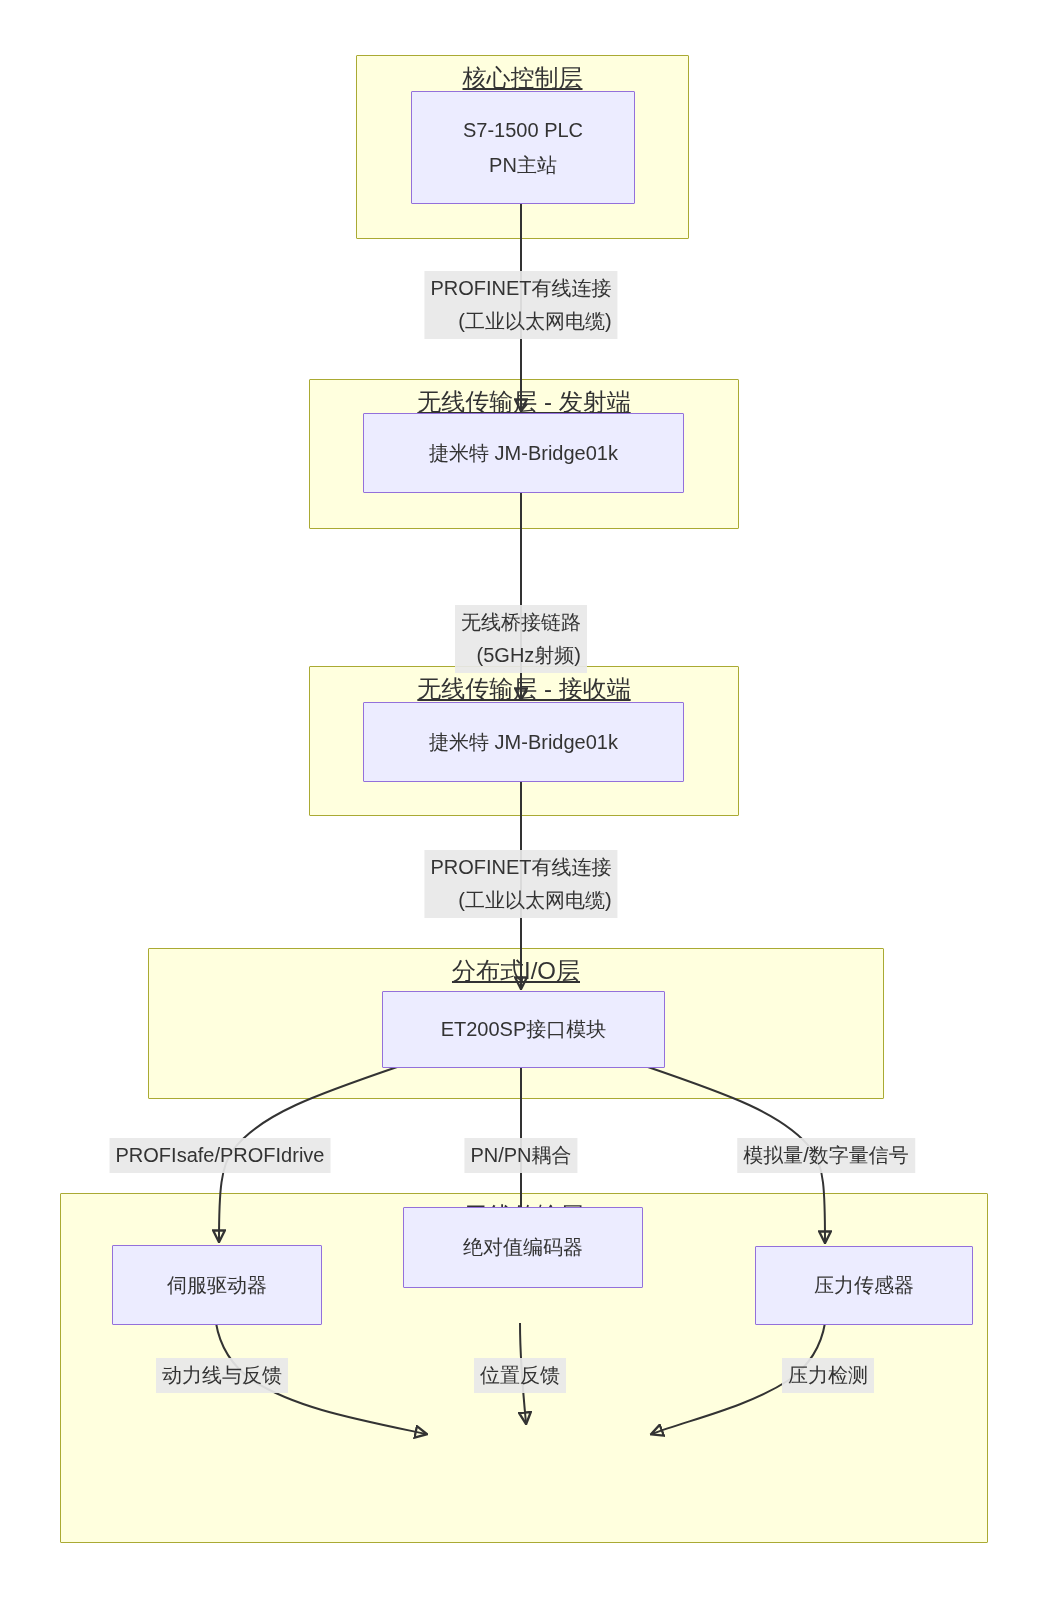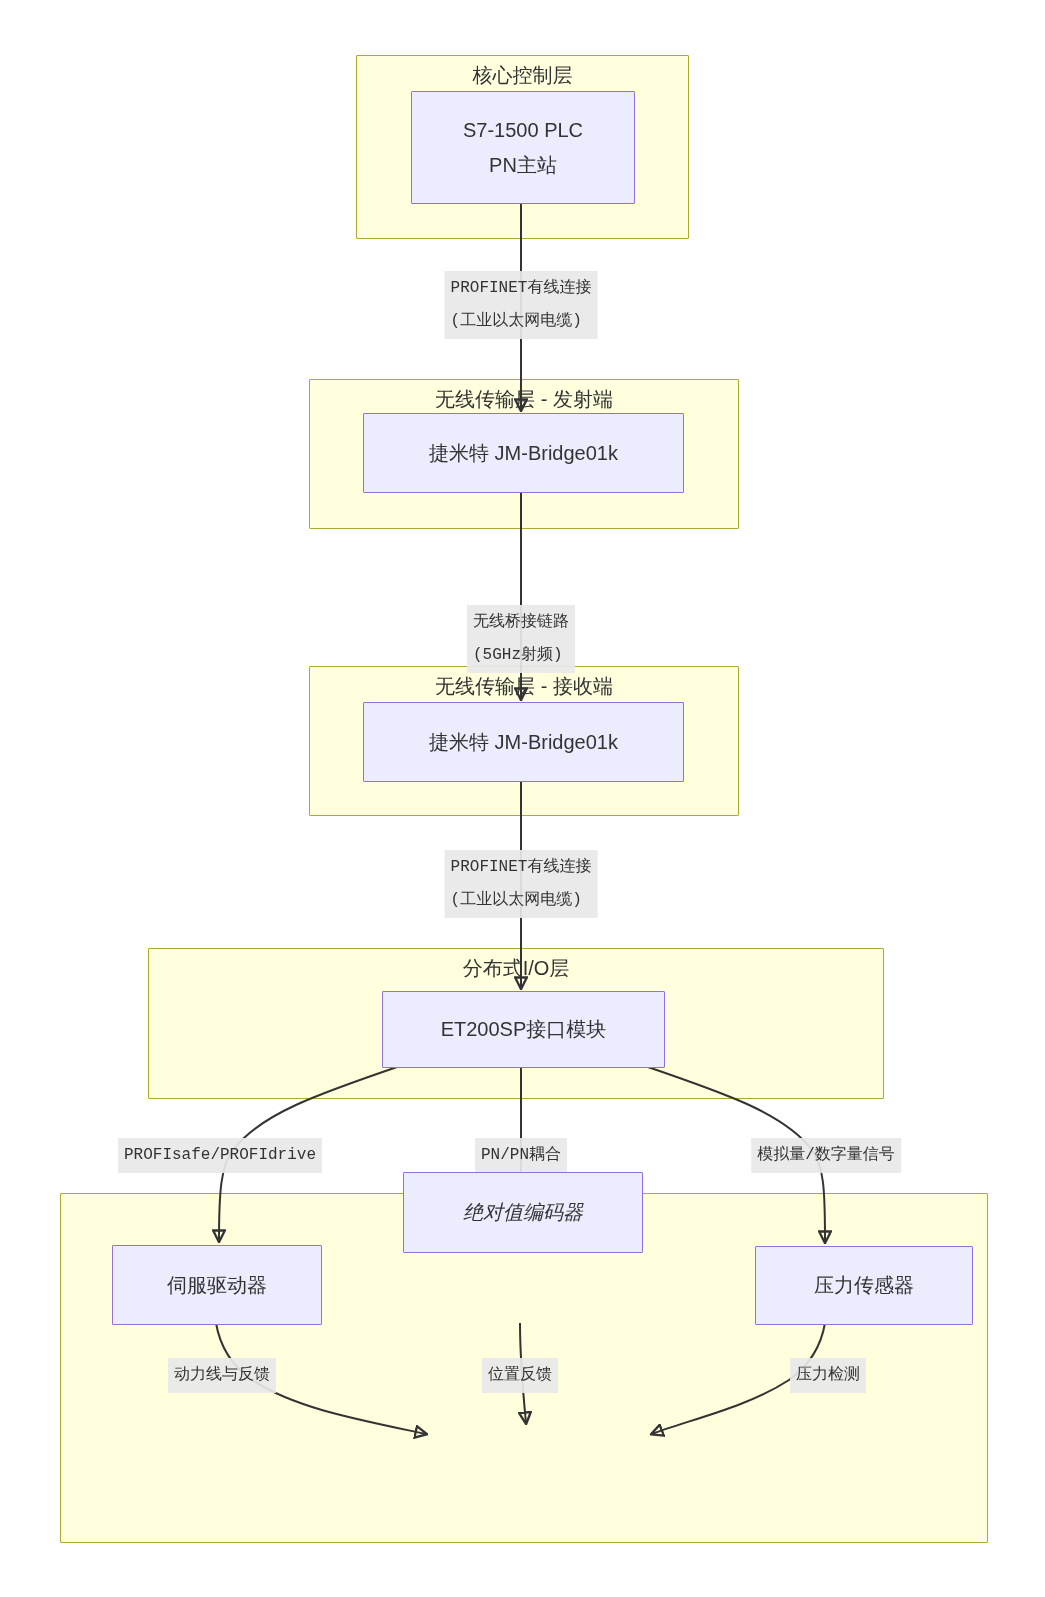--- a/index.html
+++ b/index.html
@@ -17,22 +17,23 @@
     position: absolute;
     background: #ffffde;
     border: 1.5px solid #aaaa33;
     border-radius: 1px;
     z-index: 1;
   }
   .cluster-title {
     position: absolute;
     top: 6px; left: 0; right: 0;
     text-align: center;
-    font-size: 20px;
+    font-size: 24px;
     color: #333333;
+    text-decoration: underline;
   }
   
   .node {
     position: absolute;
     background: #ececff;
     border: 1.5px solid #9370db;
     border-radius: 1px;
     display: flex;
     flex-direction: column;
     align-items: center;
@@ -41,28 +42,27 @@
     font-size: 20px;
     line-height: 35px;
     z-index: 4;
     white-space: nowrap;
   }
   
   .edge-label {
     position: absolute;
     transform: translateX(-50%);
     background: rgba(232,232,232,0.92);
-    font-size: 16px;
+    font-size: 20px;
     line-height: 33px;
     padding: 1px 6px;
-    text-align: left;
+    text-align: right;
     white-space: nowrap;
     z-index: 3;
     color: #333333;
-    font-family: Liberation Mono, monospace;
   }
   svg.edges {
     position: absolute;
     left: 0; top: 0;
     z-index: 2;
   }
   svg.edges path {
     fill: none;
     stroke: #333333;
     stroke-width: 2px;
@@ -163,21 +163,21 @@
   </div>
 
   <div class="node" style="left:382px; top:991px; width:281px; height:75px;">
     <div>ET200SP接口模块</div>
   </div>
 
   <div class="node" style="left:112px; top:1245px; width:208px; height:78px;">
     <div>伺服驱动器</div>
   </div>
 
-  <div class="node" style="left:403px; top:1172px; width:238px; height:79px;font-style:italic;">
+  <div class="node" style="left:403px; top:1207px; width:238px; height:79px;">
     <div>绝对值编码器</div>
   </div>
 
   <div class="node" style="left:755px; top:1246px; width:216px; height:77px;">
     <div>压力传感器</div>
   </div>
 
 
 </div>
 

